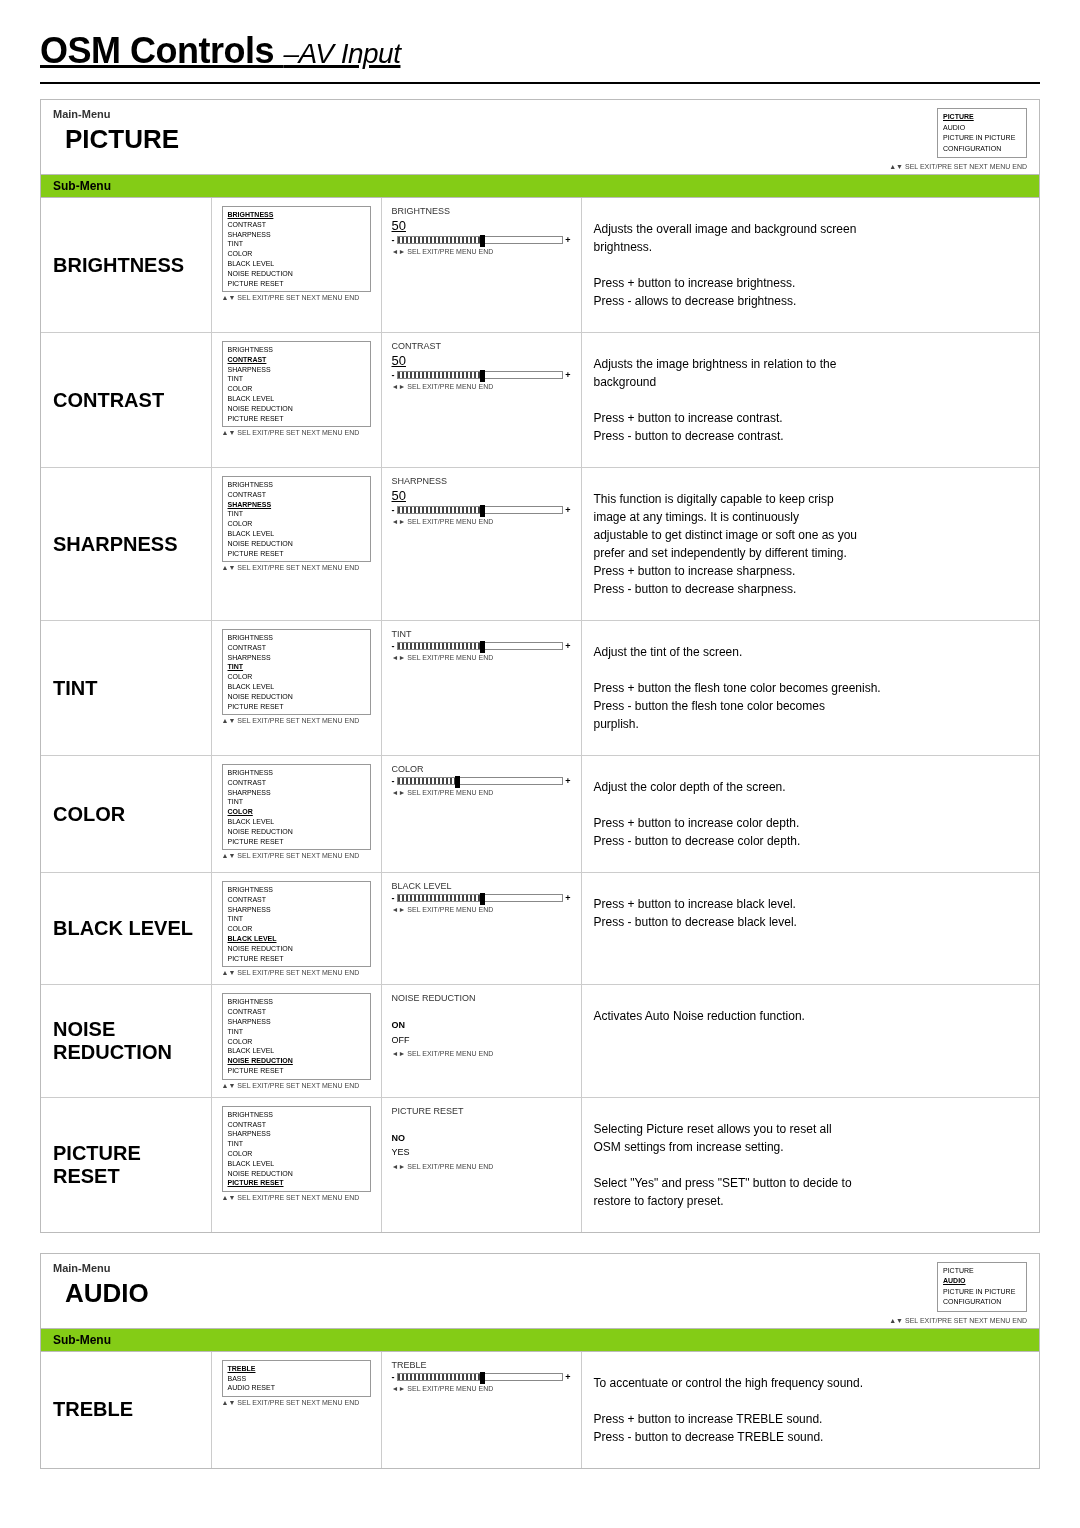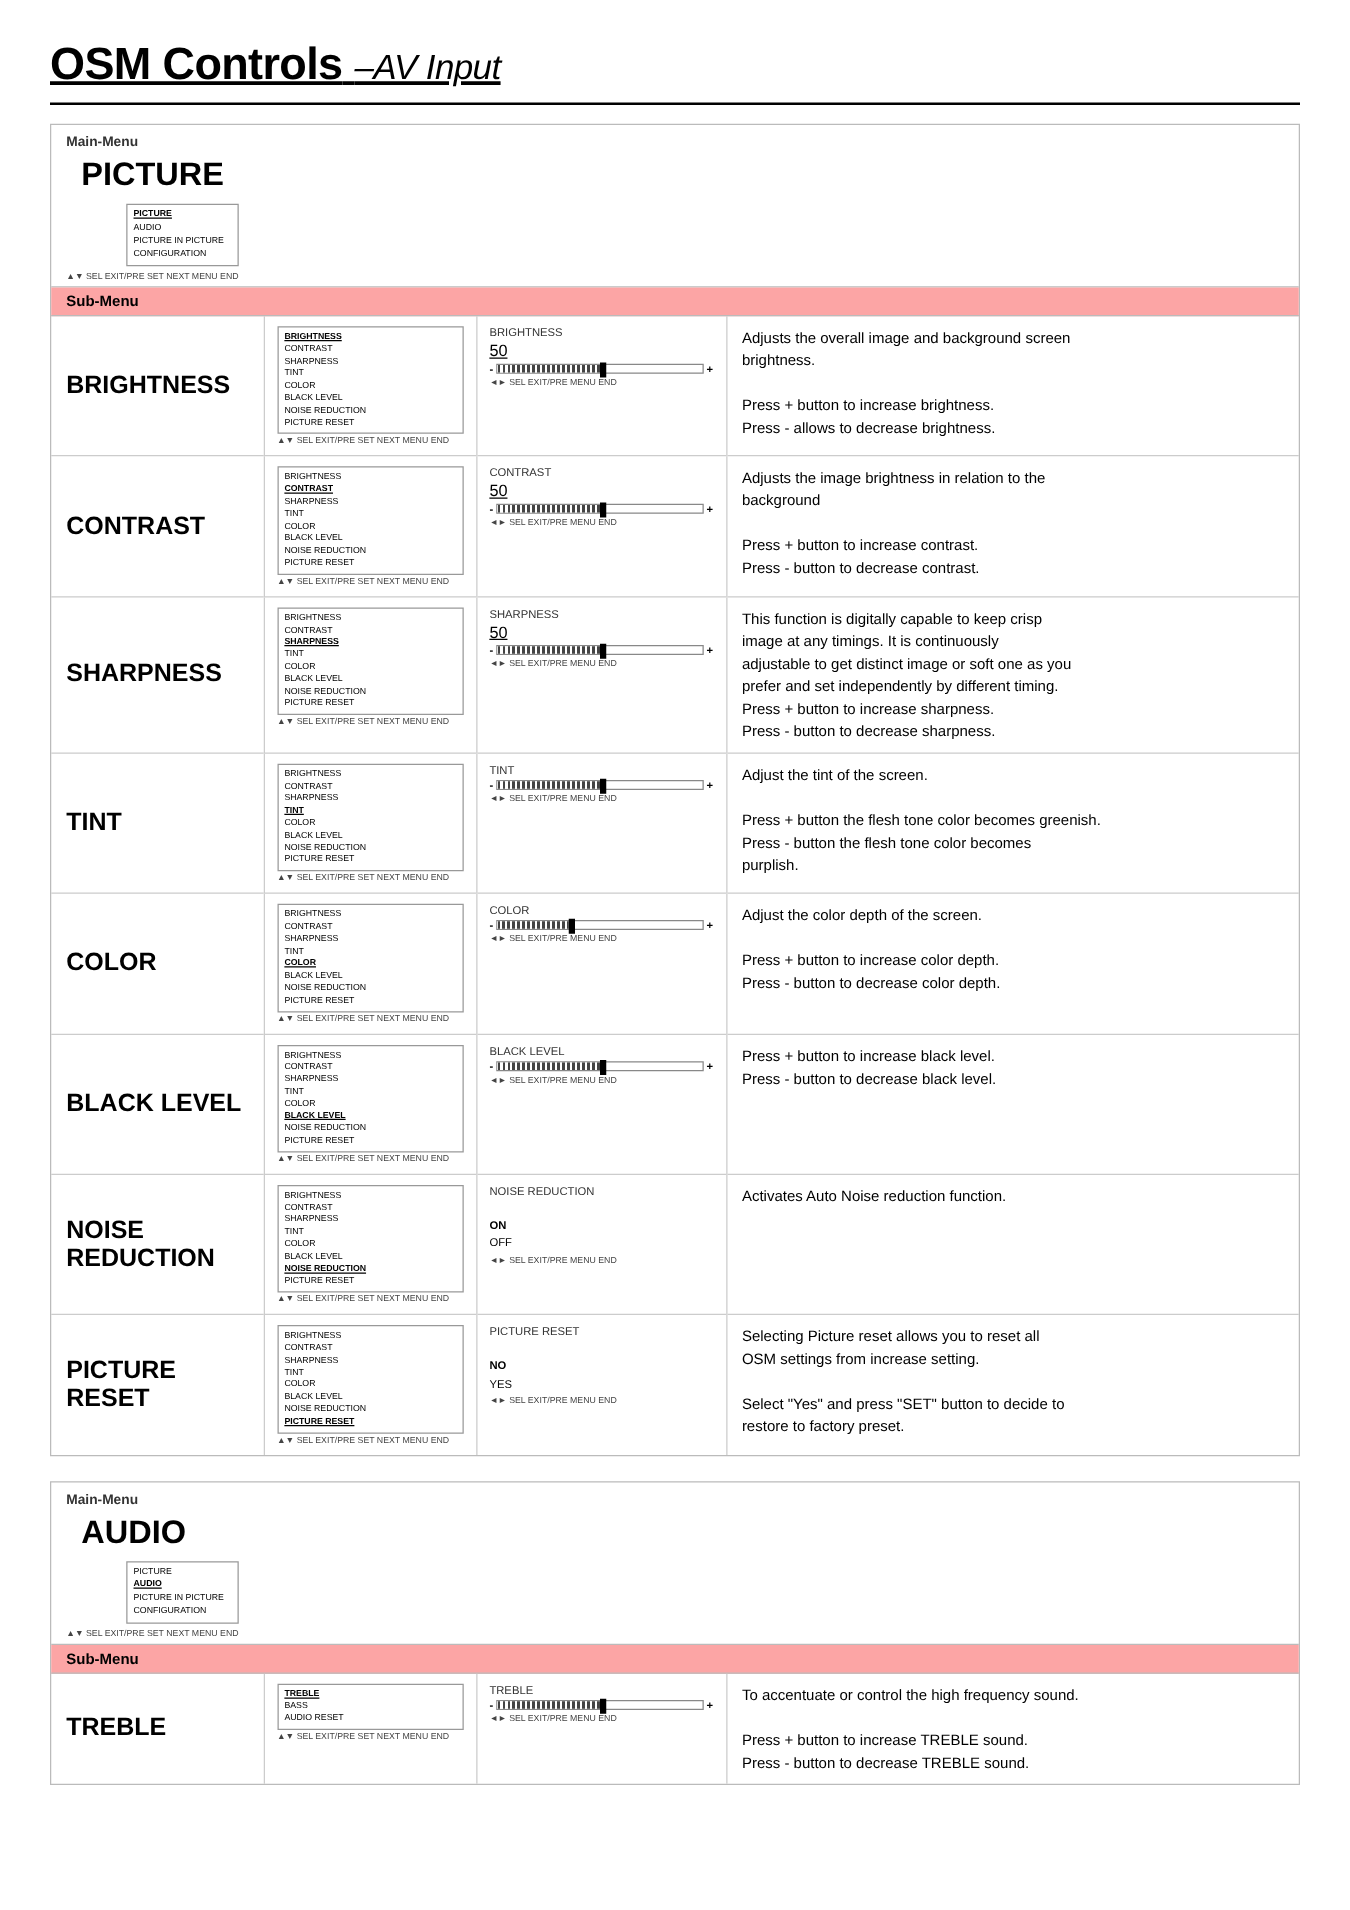--- a/index.html
+++ b/index.html
@@ -39,21 +39,20 @@
       border: 1px solid #bbb;
       margin-bottom: 20px;
     }
 
     .section-header {
       display: flex;
       justify-content: space-between;
       align-items: flex-start;
       padding: 8px 12px 4px 12px;
       border-bottom: 1px solid #bbb;
-      flex-direction: column;
     }
 
     .main-menu-label {
       font-size: 11px;
       font-weight: bold;
       color: #333;
     }
 
     .section-title {
       font-size: 26px;
@@ -78,21 +77,21 @@
       text-decoration: underline;
     }
 
     .nav-hint {
       font-size: 7px;
       color: #444;
       margin-top: 2px;
     }
 
     .sub-menu-bar {
-      background: #fca5a5;
+      background: #84cc16;
       padding: 4px 12px;
       font-size: 12px;
       font-weight: bold;
       border-bottom: 1px solid #bbb;
     }
 
     .rows-table {
       width: 100%;
       border-collapse: collapse;
     }
@@ -122,21 +121,21 @@
     }
 
     .cell-slider {
       width: 200px;
       padding: 8px 10px;
       vertical-align: top;
       border-right: 1px solid #ccc;
     }
 
     .cell-desc {
-      padding: 8px 12px;
+      padding: 22px 12px;
       vertical-align: top;
       font-size: 12px;
       line-height: 1.5;
     }
 
     
     .slider-label {
       font-size: 9px;
       margin-bottom: 2px;
       color: #333;

